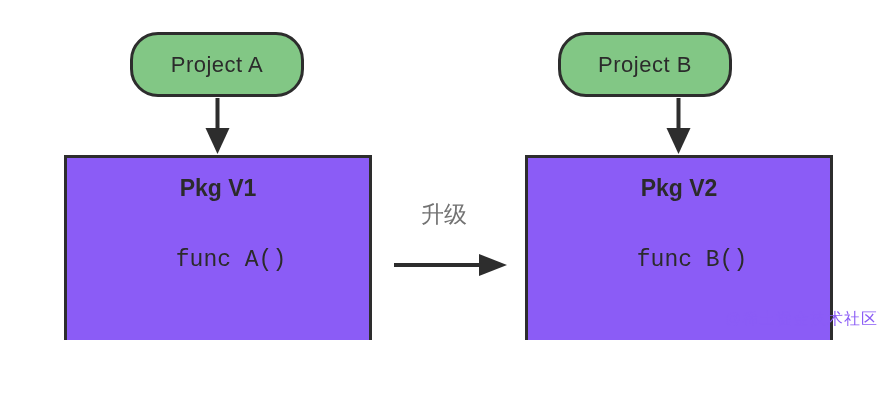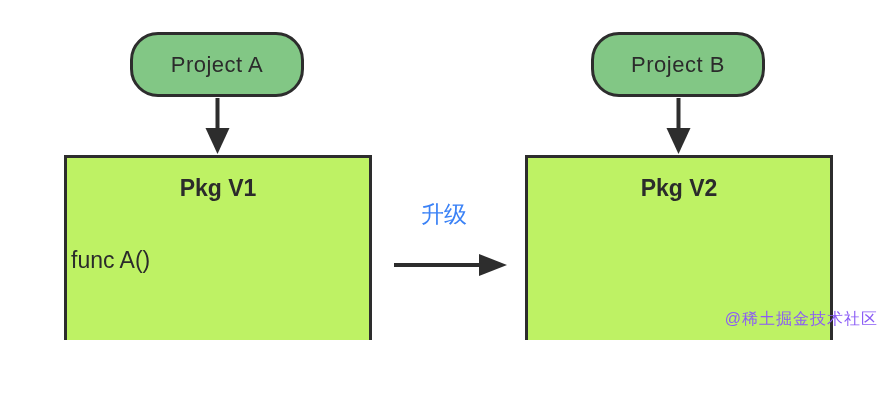--- a/index.html
+++ b/index.html
@@ -26,56 +26,57 @@
     background: #82c785;
     border: 3px solid #2d2d2d;
     border-radius: 28px;
     display: flex;
     align-items: center;
     justify-content: center;
     font-size: 22px;
     letter-spacing: 0.5px;
   }
   .pill-a { left: 130px; top: 32px; }
-  .pill-b { left: 591px; top: 32px; }
+  .pill-b { left: 558px; top: 32px; }
   .pkg-box {
     position: absolute;
     box-sizing: border-box;
     width: 308px;
     height: 208px;
-    background: #bef264;
+    background: #8b5cf6;
     border: 3px solid #2d2d2d;
   }
   .box-v1 { left: 64px; top: 155px; }
   .box-v2 { left: 525px; top: 155px; padding-left: 14px; }
   .pkg-title {
     position: absolute;
     top: 17px;
     left: 0;
     width: 100%;
     text-align: center;
     font-weight: bold;
     font-size: 23px;
   }
   .pkg-body {
     position: absolute;
     top: 89px;
-    left: 4px;
+    left: 13px;
     width: 100%;
-    text-align: left;
+    text-align: center;
     font-size: 23px;
+    font-family: Liberation Mono, monospace;
   }
   .edge-label {
     position: absolute;
     left: 404px;
     top: 199px;
     width: 80px;
     text-align: center;
     font-size: 23px;
-    color: #3b82f6;
+    color: #737373;
   }
   .watermark {
     position: absolute;
     right: 14px;
     bottom: 10px;
     font-size: 16px;
     color: #8b5cf6;
     letter-spacing: 1px;
   }
 </style>
@@ -110,19 +111,20 @@
     <span>Project B</span>
   </div>
 
   <div class="pkg-box box-v1">
     <div class="pkg-title">Pkg V1</div>
     <div class="pkg-body">func A()</div>
   </div>
 
   <div class="pkg-box box-v2">
     <div class="pkg-title">Pkg V2</div>
+    <div class="pkg-body">func B()</div>
   </div>
 
   <div class="edge-label">升级</div>
 
   <div class="watermark">@稀土掘金技术社区</div>
 
 </div>
 
 </body></html>

